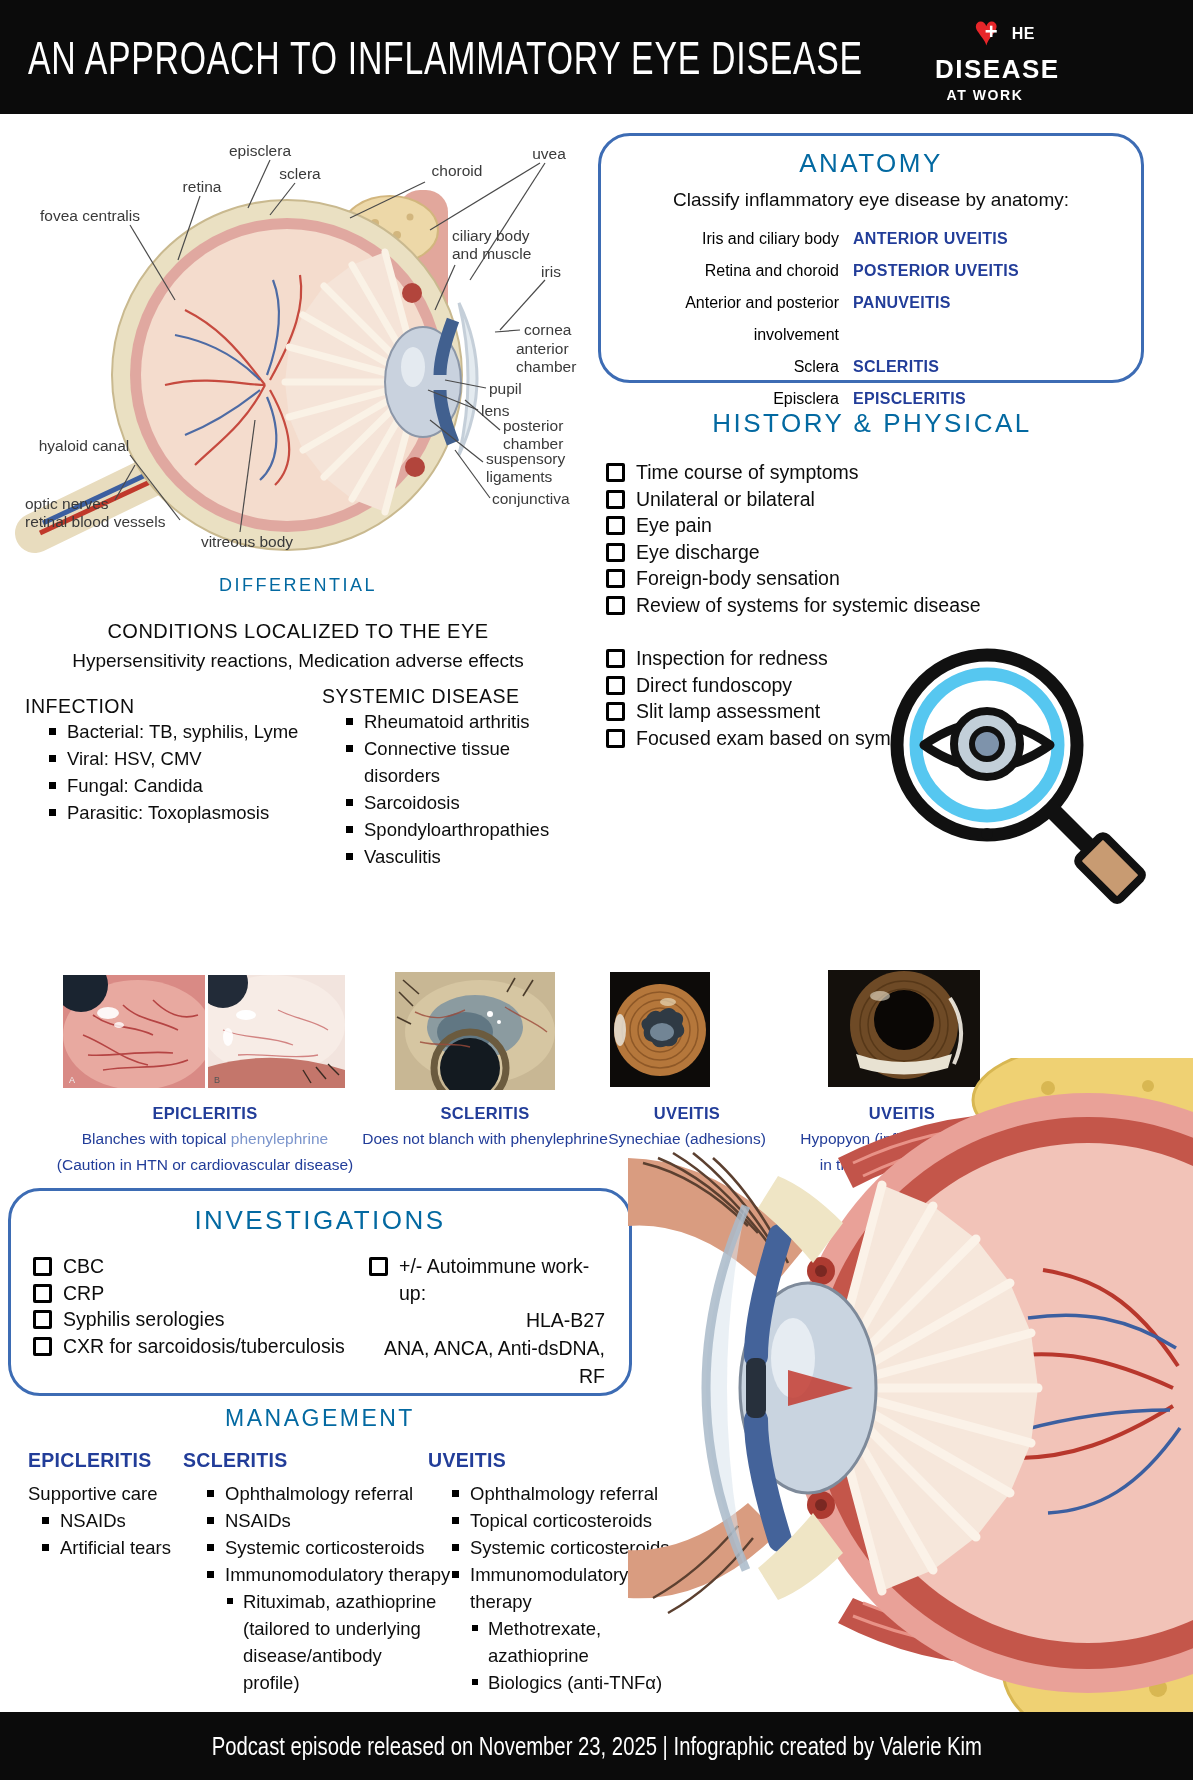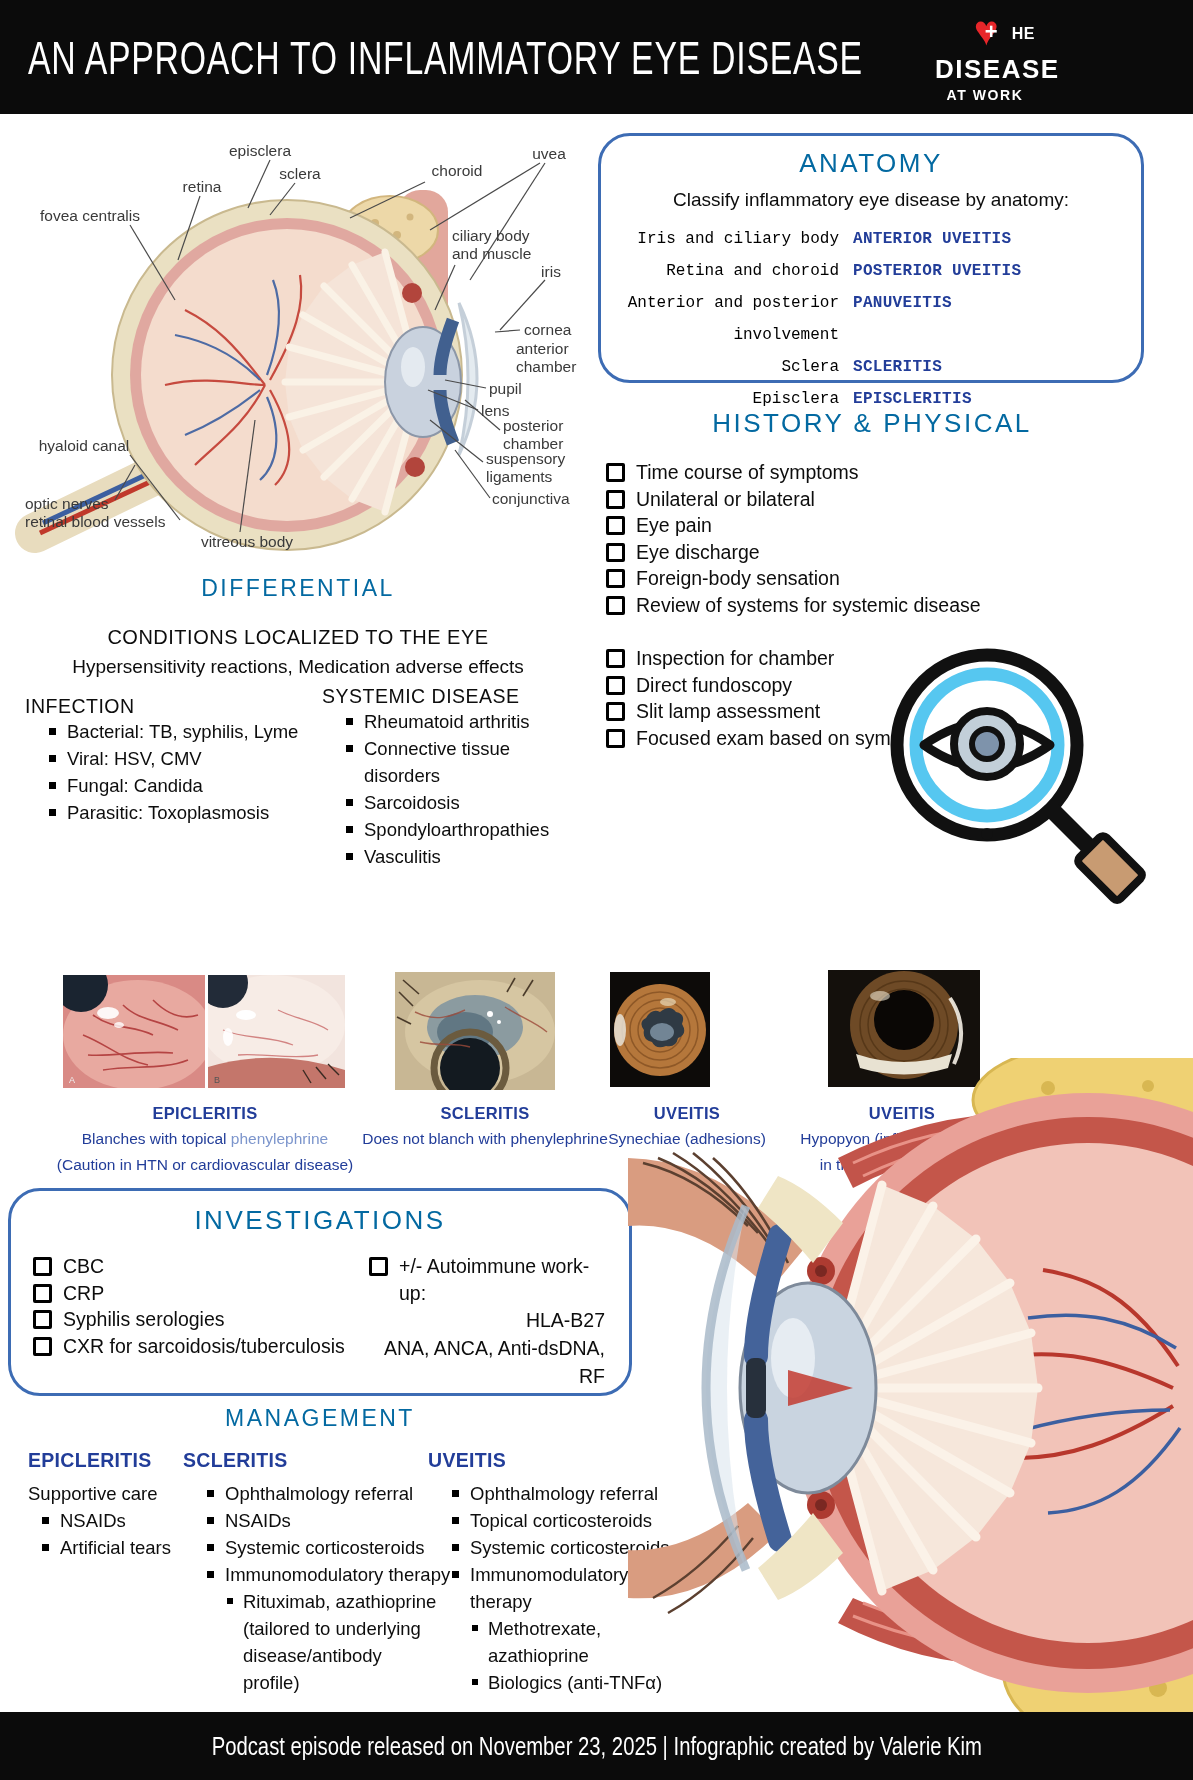--- a/index.html
+++ b/index.html
@@ -20,21 +20,21 @@
   .heart-plus{position:absolute;left:11px;top:7px;color:#fff;font-weight:700;font-size:22px;}
   .logo-he{font-size:16px;font-weight:700;letter-spacing:.5px;}
   .logo-intern{font-size:26px;font-weight:700;letter-spacing:1.5px;margin-top:2px;}
   .logo-atwork{font-size:14px;font-weight:700;letter-spacing:1.6px;margin-top:6px;}
   
   .sec-title{font-size:26px;font-weight:400;letter-spacing:2.5px;color:#0369a1;text-align:center;}
   
   .blue-box{position:absolute;border:3px solid #3d6cb4;border-radius:32px;background:#fff;}
   .anatomy-box{left:598px;top:133px;width:540px;height:244px;}
   .anatomy-intro{text-align:center;font-size:19px;margin-top:10px;}
-  .anatomy-rows{margin-top:12px;font-family:Liberation Mono, monospace;}
+  .anatomy-rows{margin-top:12px;}
   .a-row{display:flex;line-height:32px;font-size:16px;}
   .a-lab{width:238px;text-align:right;padding-right:14px;color:#000;}
   .a-val{color:#223d99;font-weight:700;letter-spacing:.3px;}
   
   .history{position:absolute;left:598px;top:408px;width:548px;}
   .checklist{margin-top:20px;padding-left:8px;}
   .chk{display:flex;align-items:flex-start;font-size:19.5px;line-height:26.5px;}
   .box-ic{flex:none;width:13px;height:13px;border:3px solid #000;border-radius:2px;margin:4px 11px 0 0;}
   .gap{height:27px;}
   .pearl{position:absolute;left:552px;top:908px;width:476px;text-align:center;font-size:16px;
@@ -241,21 +241,21 @@
           <span class="box-ic"></span>
           <span>Foreign-body sensation</span>
         </div>
       <div class="chk">
           <span class="box-ic"></span>
           <span>Review of systems for systemic disease</span>
         </div>
       <div class="gap"></div>
       <div class="chk">
           <span class="box-ic"></span>
-          <span>Inspection for chamber</span>
+          <span>Inspection for redness</span>
         </div>
       <div class="chk">
           <span class="box-ic"></span>
           <span>Direct fundoscopy</span>
         </div>
       <div class="chk">
           <span class="box-ic"></span>
           <span>Slit lamp assessment</span>
         </div>
       <div class="chk">
@@ -273,21 +273,21 @@
     <circle cx="105" cy="102" r="15" fill="#7e93ab" stroke="#111" stroke-width="6"></circle>
     <circle cx="105" cy="192" r="6" fill="#111"></circle>
     <g transform="rotate(-45 105 103)">
       <line x1="105" y1="196" x2="105" y2="248" stroke="#111" stroke-width="17"></line>
       <rect x="86" y="248" width="38" height="58" rx="5" fill="#c89b72" stroke="#111" stroke-width="8"></rect>
     </g>
   </svg>
 
 
   <div class="differential">
-    <div class="sec-title" style="font-size:23px">DIFFERENTIAL</div>
+    <div class="sec-title" style="font-size:18px">DIFFERENTIAL</div>
     <div class="diff-sub1">CONDITIONS LOCALIZED TO THE EYE</div>
     <div class="diff-sub2">Hypersensitivity reactions, Medication adverse effects</div>
   </div>
   <div class="infection">
     <div class="col-title">INFECTION</div>
     <div class="b-item">
         <span class="sq"></span>
         <span>Bacterial: TB, syphilis, Lyme</span>
       </div>
     <div class="b-item">

